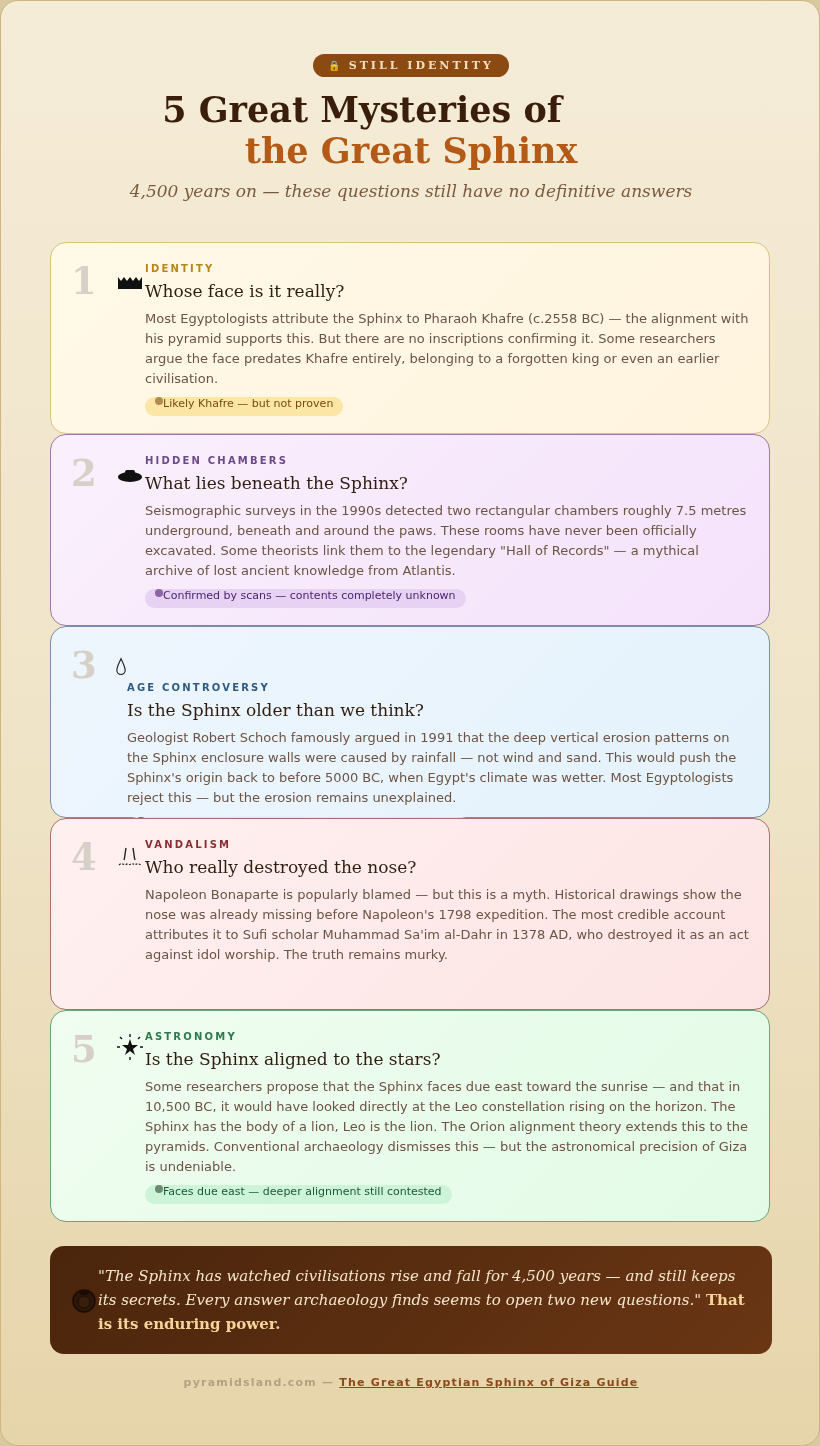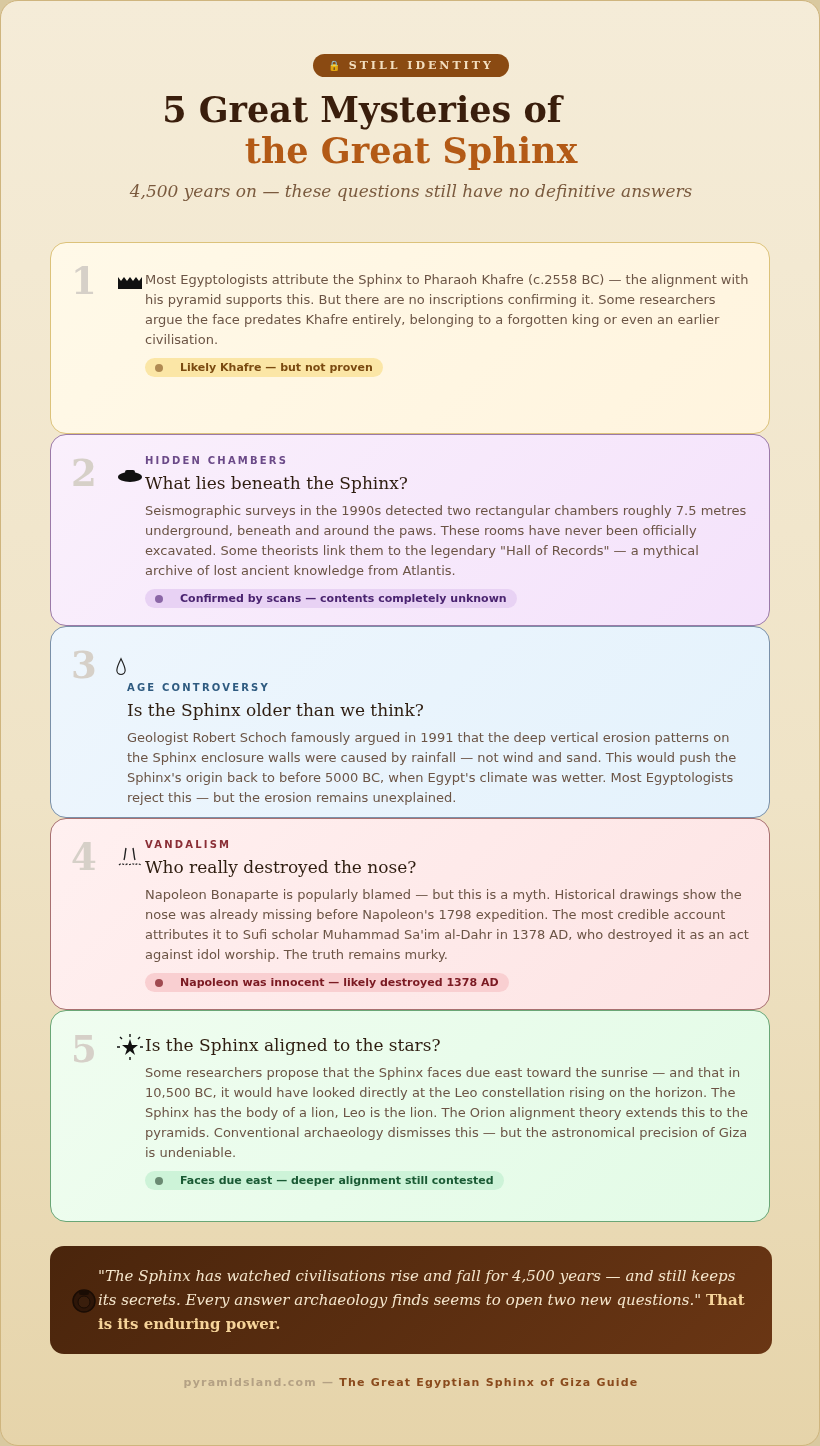--- a/index.html
+++ b/index.html
@@ -39,22 +39,22 @@
   .card .num {
     position:absolute; left:20px; top:16px; font-family:"DejaVu Serif", serif;
     font-weight:bold; font-size:37px; color:#d6d0c8;
   }
   .card .icon { position:absolute; left:65px; top:26px; width:28px; height:24px; }
   .card .content { position:absolute; left:94px; right:20px; top:20px; }
   .card .cat { font-size:10px; font-weight:bold; letter-spacing:2.2px; height:14px; }
   .card .q { font-family:"DejaVu Serif", serif; font-size:17px; color:#2e1d10; margin-top:3px; line-height:22px; }
   .card .desc { font-size:13px; color:#6b5445; line-height:20px; margin-top:7px; }
   .card .pill {
-    display:inline-flex; align-items:center; gap:17px; margin-top:8px;
-    font-size:11px; font-weight:bold; height:19px; padding:0 10px 0 10px; border-radius:10px;
+    display:inline-flex; align-items:flex-start; gap:0; margin-top:8px;
+    font-size:11px; font-weight:normal; height:19px; padding:0 10px 0 10px; border-radius:10px;
   }
   .pill .dot { width:8px; height:8px; border-radius:50%; display:inline-block; }
   .c1 { top:241px; height:192px; background:linear-gradient(135deg,#fff9e8,#fff4de); border-color:#dcc27a; }
   .c1 .cat { color:#b5861b; } .c1 .pill { background:#fbe6a6; color:#7a4a10; } .c1 .dot { background:#b08a52; }
   .c2 { top:433px; height:192px; background:linear-gradient(135deg,#faf0fc,#f4e2fb); border-color:#9b7aa8; }
   .c2 .cat { color:#6b4a88; } .c2 .pill { background:#e8d2f4; color:#4a2470; } .c2 .dot { background:#8a66a6; }
   .c3 { top:625px; height:192px; background:linear-gradient(135deg,#eef6fd,#e4f2fc); border-color:#7a90a8; }
   .c3 .cat { color:#2f5b80; } .c3 .pill { background:#cfe9f8; color:#174a6a;flex-direction:column; } .c3 .dot { background:#4a6a88; }
   .c3 .content { left:76px;margin-top:35px; }
   .c4 { top:817px; height:192px; background:linear-gradient(135deg,#fff0f0,#fde4e4); border-color:#a87070; }
@@ -71,21 +71,21 @@
     font-family:"DejaVu Serif", serif; font-size:15px; line-height:24px; color:#f5e6cc;
   }
   .quote .qtext i { font-style:italic; }
   .quote .qtext b { color:#f6d49a; }
   .footer {
     position:absolute; left:0; width:820px; top:1375px; text-align:center;
     font-size:11px; font-weight:bold; letter-spacing:1.2px;
   }
   .footer .site { color:#b4a184;margin-top:38px; }
   .footer .sep { color:#b4a184; }
-  .footer .guide { color:#8a4a1c; }
+  .footer .guide { color:#8a4a1c;text-decoration:underline; }
 </style>
 </head>
 <body>
 
 <div class="frame">
 
   <div class="badge">
     <span class="ic">🔒</span>
     <span>STILL IDENTITY</span>
   </div>
@@ -93,20 +93,22 @@
   <div class="title1">5 Great Mysteries of</div>
   <div class="title2">the Great Sphinx</div>
   <div class="subtitle">4,500 years on — these questions still have no definitive answers</div>
 
   <div class="card c1">
     <div class="num">1</div>
     <svg class="icon" viewBox="0 0 28 24">
       <path d="M2 8 L5 12 L8 8 L11 12 L14 8 L17 12 L20 8 L23 12 L26 8 L26 20 L2 20 Z" fill="#111"></path>
     </svg>
     <div class="content">
+      <div class="cat">IDENTITY</div>
+      <div class="q">Whose face is it really?</div>
       <div class="desc">Most Egyptologists attribute the Sphinx to Pharaoh Khafre (c.2558 BC) — the alignment with his pyramid supports this. But there are no inscriptions confirming it. Some researchers argue the face predates Khafre entirely, belonging to a forgotten king or even an earlier civilisation.</div>
       <div class="pill">
         <span class="dot"></span>
         <span>Likely Khafre — but not proven</span>
       </div>
     </div>
   </div>
 
   <div class="card c2">
     <div class="num">2</div>
@@ -144,34 +146,31 @@
   <div class="card c4">
     <div class="num">4</div>
     <svg class="icon" viewBox="0 0 28 24">
       <path d="M10 3 C9 8 9 12 8 15 M17 3 C18 8 18 12 19 15" stroke="#222" stroke-width="1.4" fill="none"></path>
       <path d="M3 20 C6 17 8 21 11 19 C14 21 16 17 19 20 C21 18 23 19 25 20" stroke="#222" stroke-width="1.2" fill="none" stroke-dasharray="2 1.5"></path>
     </svg>
     <div class="content">
       <div class="cat">VANDALISM</div>
       <div class="q">Who really destroyed the nose?</div>
       <div class="desc">Napoleon Bonaparte is popularly blamed — but this is a myth. Historical drawings show the nose was already missing before Napoleon's 1798 expedition. The most credible account attributes it to Sufi scholar Muhammad Sa'im al-Dahr in 1378 AD, who destroyed it as an act against idol worship. The truth remains murky.</div>
-      <div class="pill">
-        <span class="dot"></span>
-        <span>Napoleon was innocent — likely destroyed 1378 AD</span>
-      </div>
     </div>
   </div>
 
   <div class="card c5">
     <div class="num">5</div>
     <svg class="icon" viewBox="0 0 28 28" style="top:22px;height:28px">
       <path d="M14 6 L16 12 L22 12 L17 16 L19 22 L14 18 L9 22 L11 16 L6 12 L12 12 Z" fill="#111"></path>
       <path d="M14 1 V4 M4 4 L6 6 M24 4 L22 6 M1 14 H4 M24 14 H27 M14 24 V27" stroke="#111" stroke-width="1.4"></path>
     </svg>
     <div class="content">
+      <div class="cat">ASTRONOMY</div>
       <div class="q">Is the Sphinx aligned to the stars?</div>
       <div class="desc">Some researchers propose that the Sphinx faces due east toward the sunrise — and that in 10,500 BC, it would have looked directly at the Leo constellation rising on the horizon. The Sphinx has the body of a lion, Leo is the lion. The Orion alignment theory extends this to the pyramids. Conventional archaeology dismisses this — but the astronomical precision of Giza is undeniable.</div>
       <div class="pill">
         <span class="dot"></span>
         <span>Faces due east — deeper alignment still contested</span>
       </div>
     </div>
   </div>
 
   <div class="quote">

